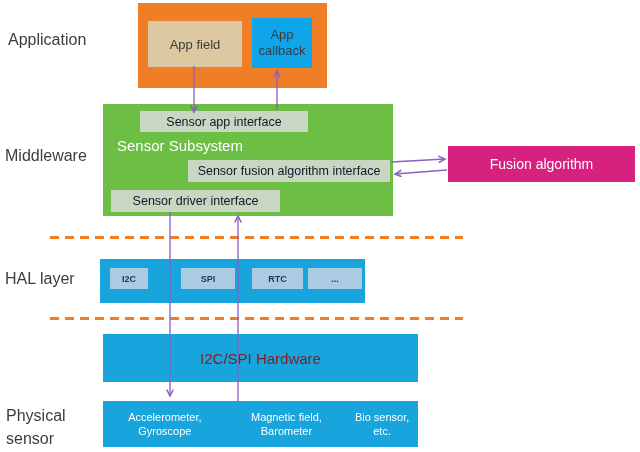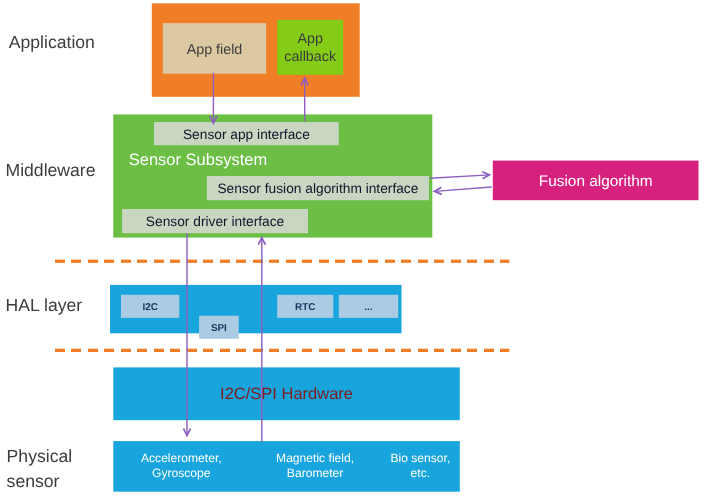--- a/index.html
+++ b/index.html
@@ -7,42 +7,42 @@
     position:relative;width:640px;height:452px;background:#ffffff;overflow:hidden;
     font-family:"Liberation Sans","DejaVu Sans",sans-serif;
   }
   .layer-label{
     position:absolute;color:#3d3d3d;font-size:16px;line-height:23px;white-space:pre;
   }
   .box{position:absolute;box-sizing:border-box;display:flex;align-items:center;justify-content:center;text-align:center;}
   
   .app-outer{left:138px;top:3px;width:189px;height:85px;background:#f07e26;}
   .app-code{left:148px;top:21px;width:94px;height:46px;background:#dcc9a2;color:#3c3c3c;font-size:13px;}
-  .app-callback{left:252px;top:18px;width:60px;height:50px;background:#84cc16;color:#3c3c3c;font-size:13px;line-height:16px;padding:0 4px;}
+  .app-callback{left:252px;top:18px;width:60px;height:50px;background:#0ea5e9;color:#3c3c3c;font-size:13px;line-height:16px;padding:0 4px;}
   
   .mw-outer{left:103px;top:104px;width:290px;height:112px;background:#6cbe45;}
   .mw-title{position:absolute;left:117px;top:137px;color:#ffffff;font-size:15px;}
   .iface{background:#c8d6c2;color:#0f172a;font-size:12.5px;}
   .iface-app{left:140px;top:111px;width:168px;height:21px;}
   .iface-fusion{left:188px;top:160px;width:202px;height:22px;}
   .iface-driver{left:111px;top:190px;width:169px;height:22px;}
   
   .fusion{left:448px;top:146px;width:187px;height:36px;background:#d6217f;color:#ffffff;font-size:14px;}
   
   .dash{
     position:absolute;left:50px;width:413px;height:3px;
     background:repeating-linear-gradient(to right,#f07e26 0 9px,transparent 9px 15px);
   }
   .dash1{top:236px;}
   .dash2{top:317px;}
   
   .hal-outer{left:100px;top:259px;width:265px;height:44px;background:#18a4dc;}
   .hal-item{background:#aacbe2;color:#17375e;font-size:9px;font-weight:bold;height:21px;top:268px;}
-  .hal-i2c{left:110px;width:53px;}
-  .hal-spi{left:181px;width:36px;margin-top:19px;}
+  .hal-i2c{left:110px;width:38px;}
+  .hal-spi{left:181px;width:54px;}
   .hal-rtc{left:252px;width:51px;text-align:right;}
   .hal-etc{left:308px;width:54px;}
   
   .hw-box{left:103px;top:334px;width:315px;height:48px;background:#18a4dc;color:#7f1d1d;font-size:15px;}
   
   .phys-box{left:103px;top:401px;width:315px;height:46px;background:#18a4dc;color:#ffffff;font-size:11px;line-height:14px;flex-direction:row;}
   
   #arrows{position:absolute;left:0;top:0;width:640px;height:452px;pointer-events:none;}
 </style>
 </head>

